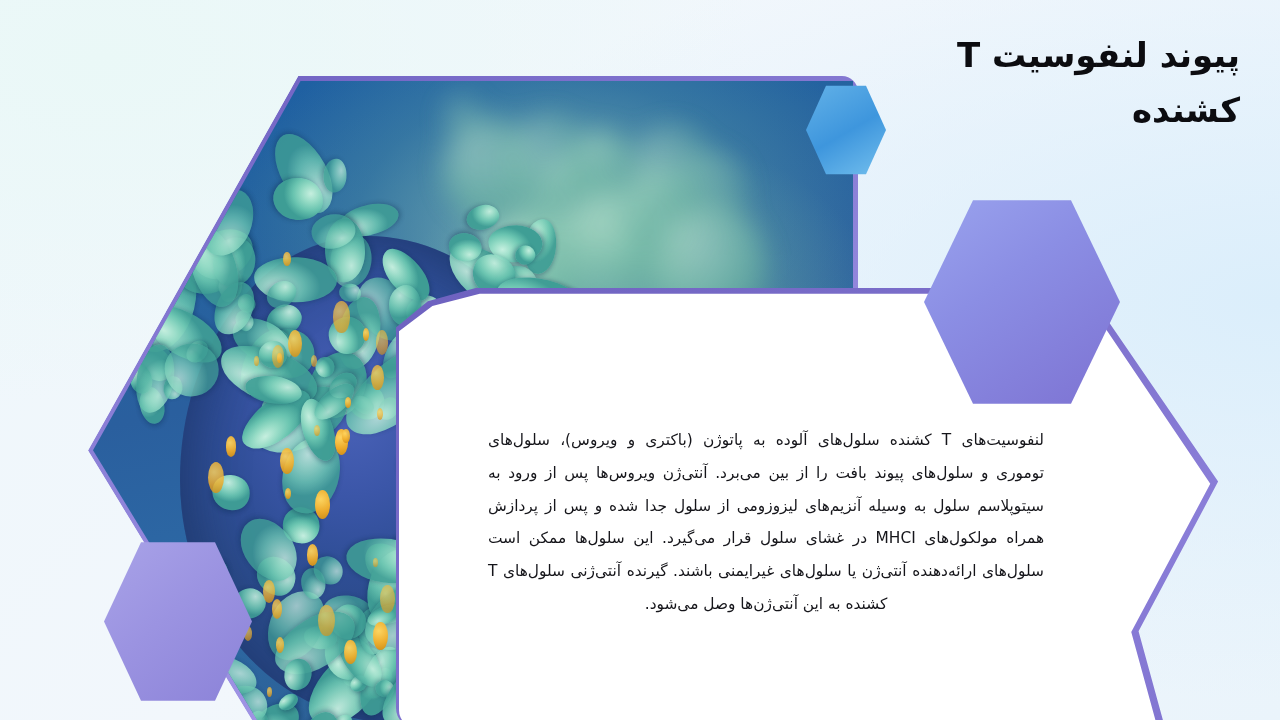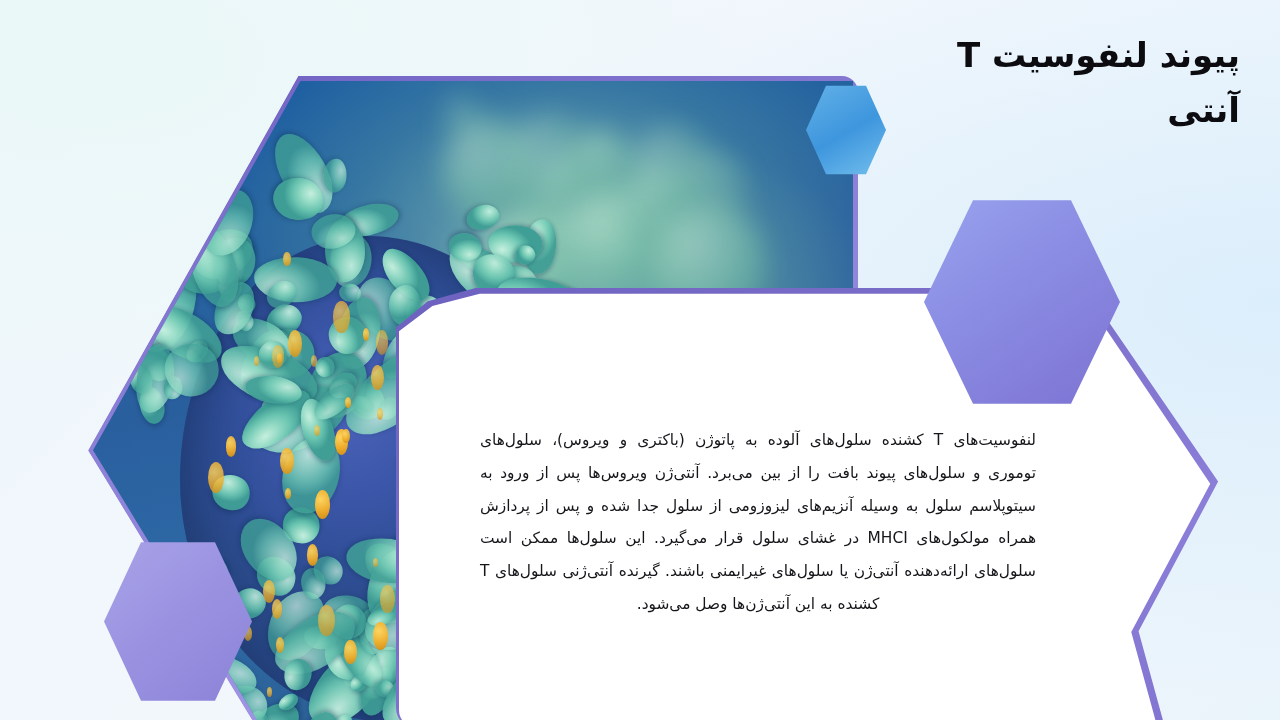--- a/index.html
+++ b/index.html
@@ -132,21 +132,21 @@
     line-height:1.62;
     color:#0c0c10;
     letter-spacing:0;
     z-index:9;
   }
   .title .ln{display:block;}
 
   
   .body-copy{
     position:absolute;
-    right:244px;top:424px;
+    right:236px;top:424px;
     width:556px;
     direction:rtl;
     text-align:justify;
     text-align-last:center;
     font-size:15.4px;
     line-height:2.13;
     color:#15151a;
     z-index:9;
   }
   .body-copy p{margin:0;}
@@ -424,20 +424,20 @@
 
   <div class="panel"></div>
   <div class="panel-inner"></div>
 
   <div class="hex hex-purple-right"></div>
   <div class="hex hex-purple-left"></div>
   <div class="hex hex-blue"></div>
 
   <div class="title">
     <span class="ln">پیوند لنفوسیت T</span>
-    <span class="ln">آنتی</span>
+    <span class="ln">کشنده</span>
   </div>
 
   <div class="body-copy">
     <p>لنفوسیت‌های T کشنده سلول‌های آلوده به پاتوژن (باکتری و ویروس)، سلول‌های توموری و سلول‌های پیوند بافت را از بین می‌برد. آنتی‌ژن ویروس‌ها پس از ورود به سیتوپلاسم سلول به وسیله آنزیم‌های لیزوزومی از سلول جدا شده و پس از پردازش همراه مولکول‌های MHCI در غشای سلول قرار می‌گیرد. این سلول‌ها ممکن است سلول‌های ارائه‌دهنده آنتی‌ژن یا سلول‌های غیرایمنی باشند. گیرنده آنتی‌ژنی سلول‌های T کشنده به این آنتی‌ژن‌ها وصل می‌شود.</p>
   </div>
 
 </div>
 
 </body></html>

